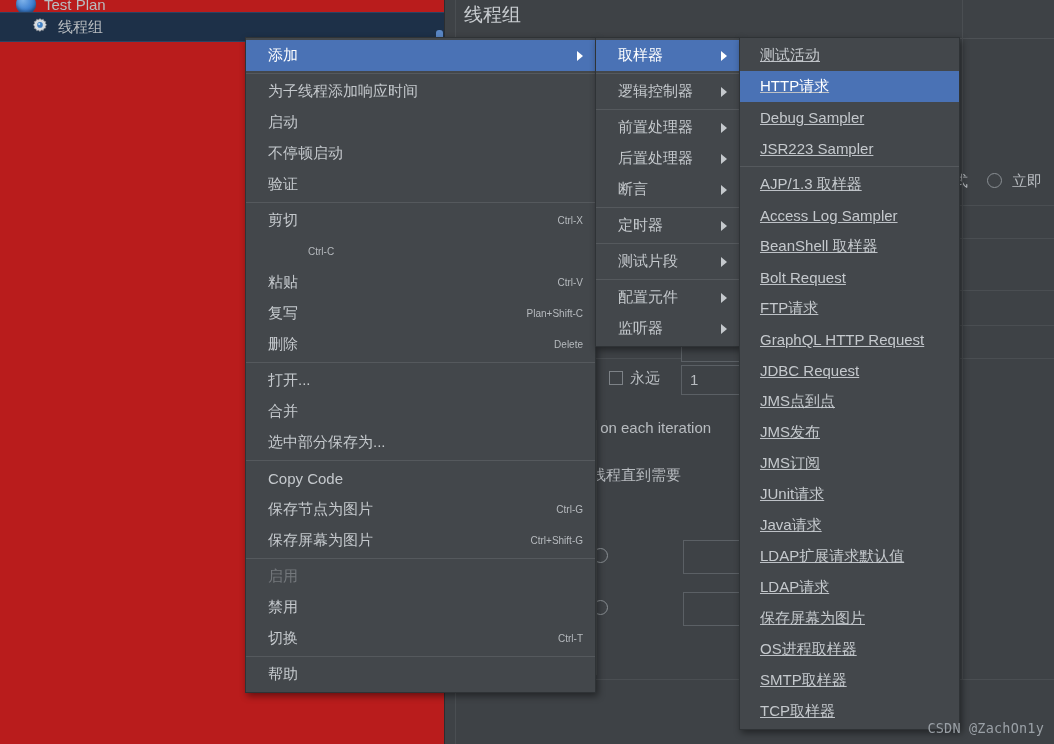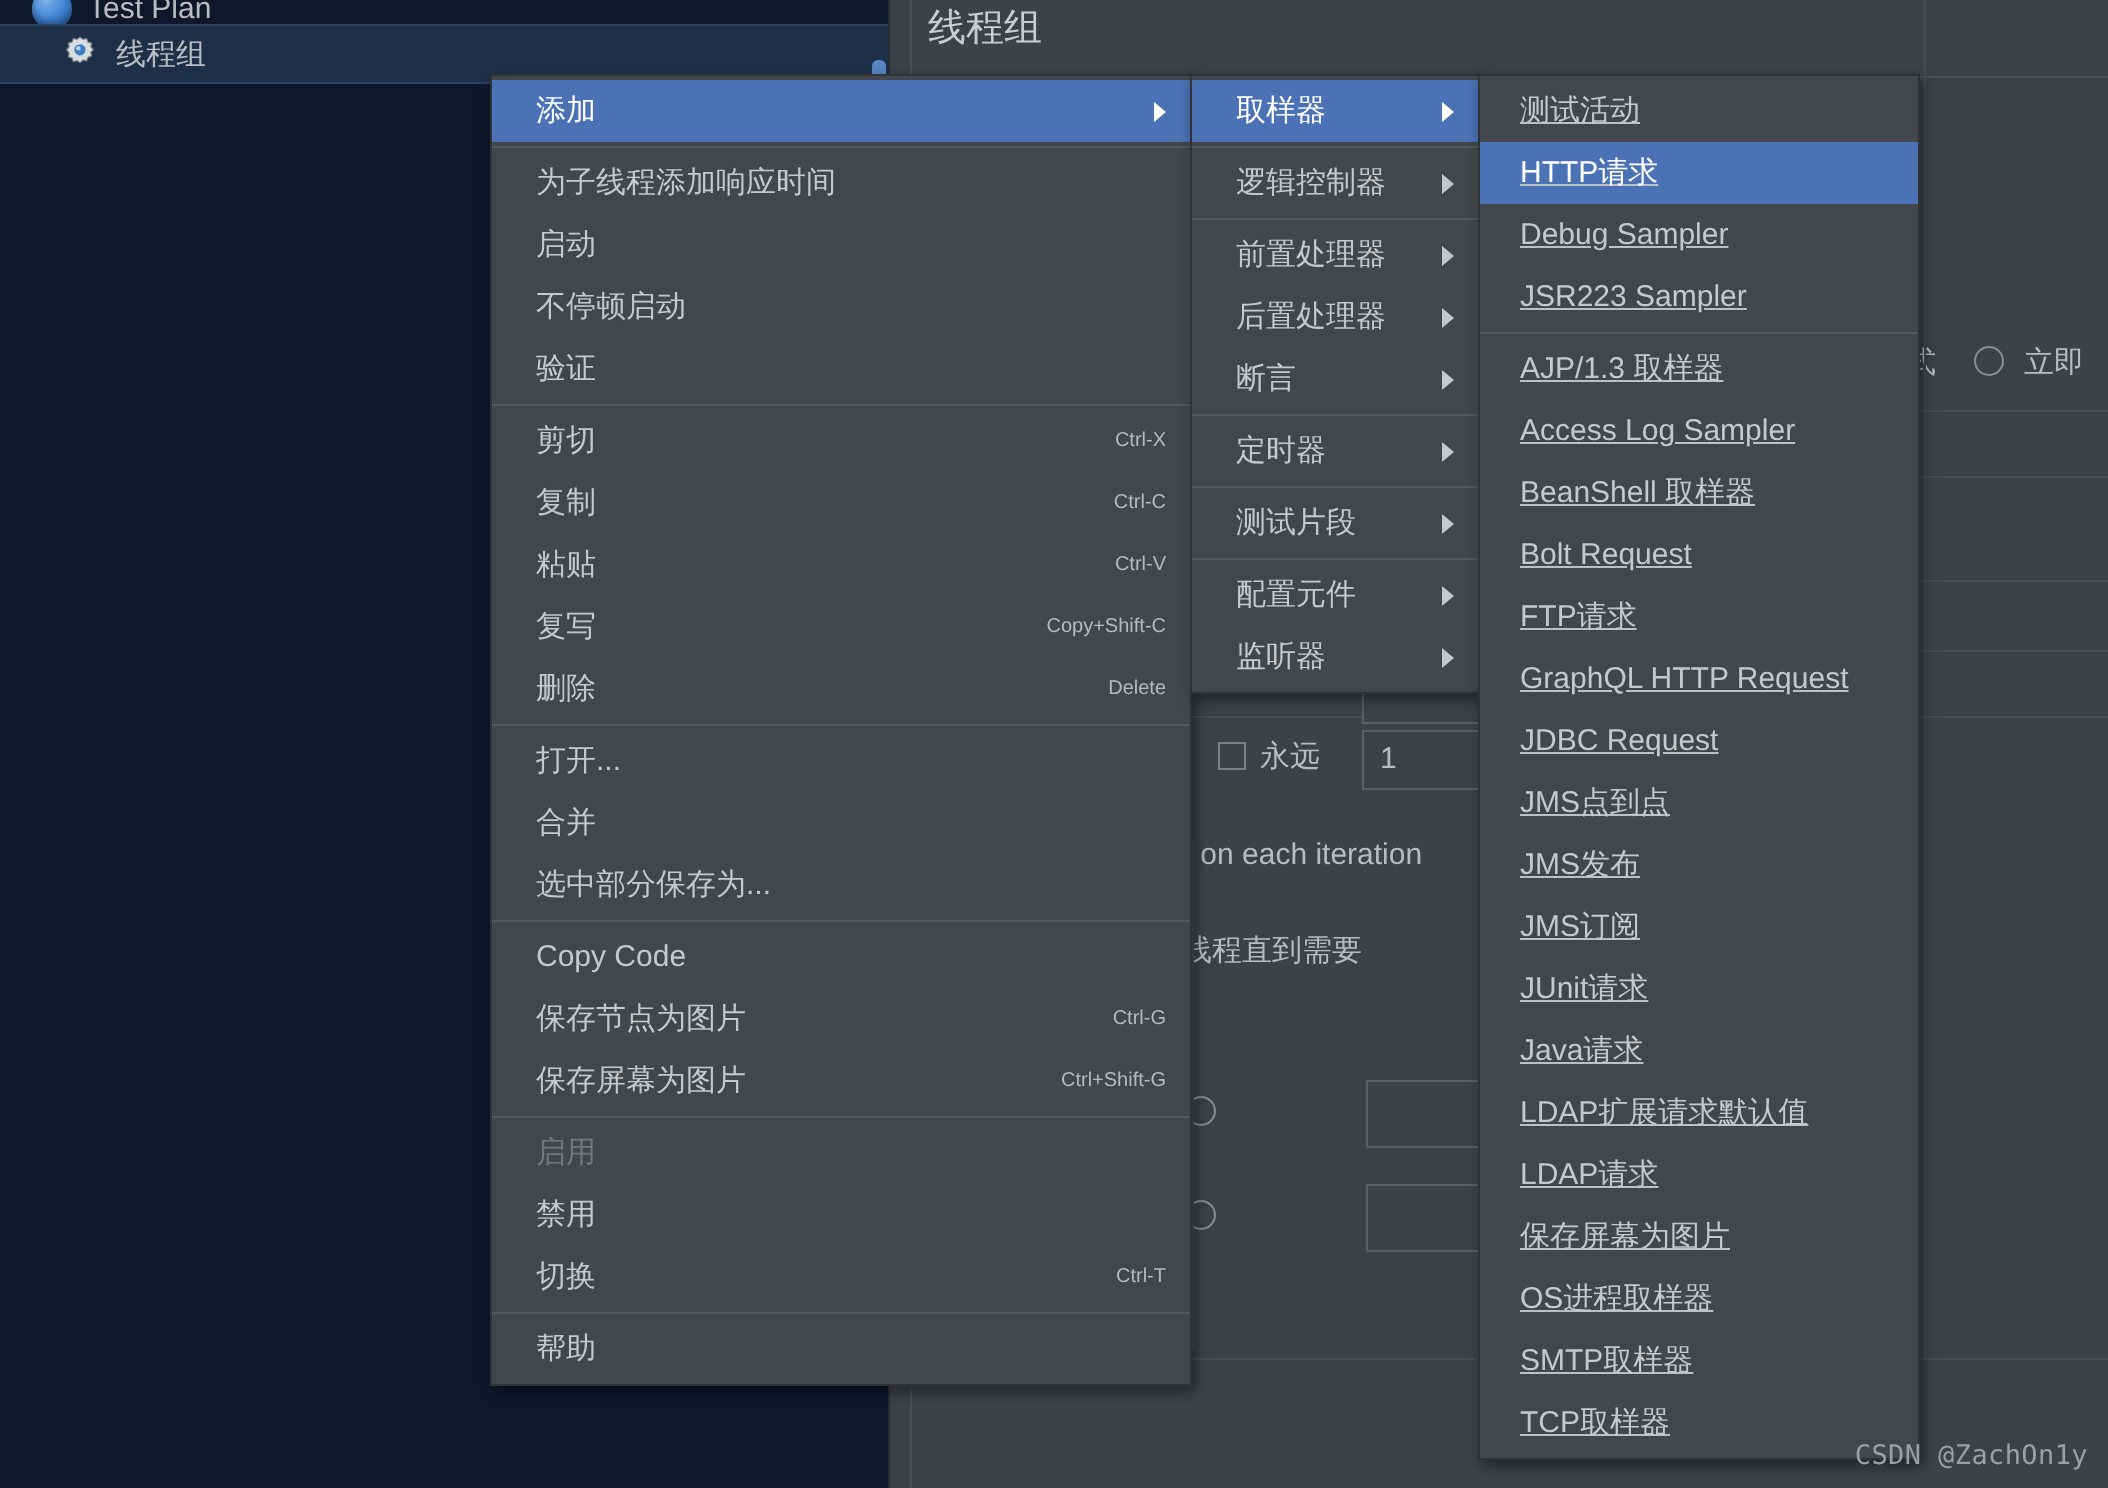--- a/index.html
+++ b/index.html
@@ -21,21 +21,21 @@
   
   .app {
     position: absolute;
     inset: 0;
     background: #3e4246;
   }
   .tree-panel {
     position: absolute;
     left: 0; top: 0;
     width: 444px; height: 744px;
-    background: #0f172a;
+    background: #b91c1c;
     border-right: 1px solid #2b2e31;
   }
   .tree-row {
     height: 30px;
     display: flex;
     align-items: center;
     padding-left: 30px;
     box-sizing: border-box;
     color: #b9bdc0;
     font-size: 15px;
@@ -268,30 +268,29 @@
     </div>
     <div class="mi">
       <span class="lbl">验证</span>
     </div>
     <div class="sep"></div>
     <div class="mi">
       <span class="lbl">剪切</span>
       <span class="accel">Ctrl-X</span>
     </div>
     <div class="mi">
-      <span class="lbl">复制</span>
       <span class="accel">Ctrl-C</span>
     </div>
     <div class="mi">
       <span class="lbl">粘贴</span>
       <span class="accel">Ctrl-V</span>
     </div>
     <div class="mi">
       <span class="lbl">复写</span>
-      <span class="accel">Copy+Shift-C</span>
+      <span class="accel">Plan+Shift-C</span>
     </div>
     <div class="mi">
       <span class="lbl">删除</span>
       <span class="accel">Delete</span>
     </div>
     <div class="sep"></div>
     <div class="mi">
       <span class="lbl">打开...</span>
     </div>
     <div class="mi">

